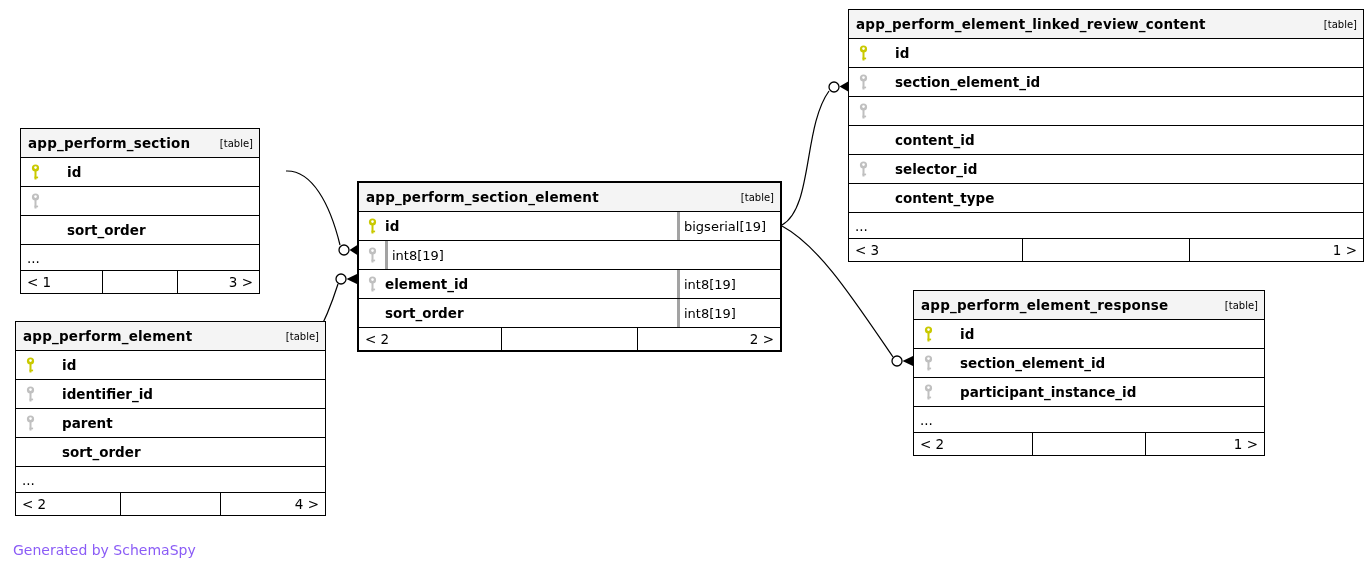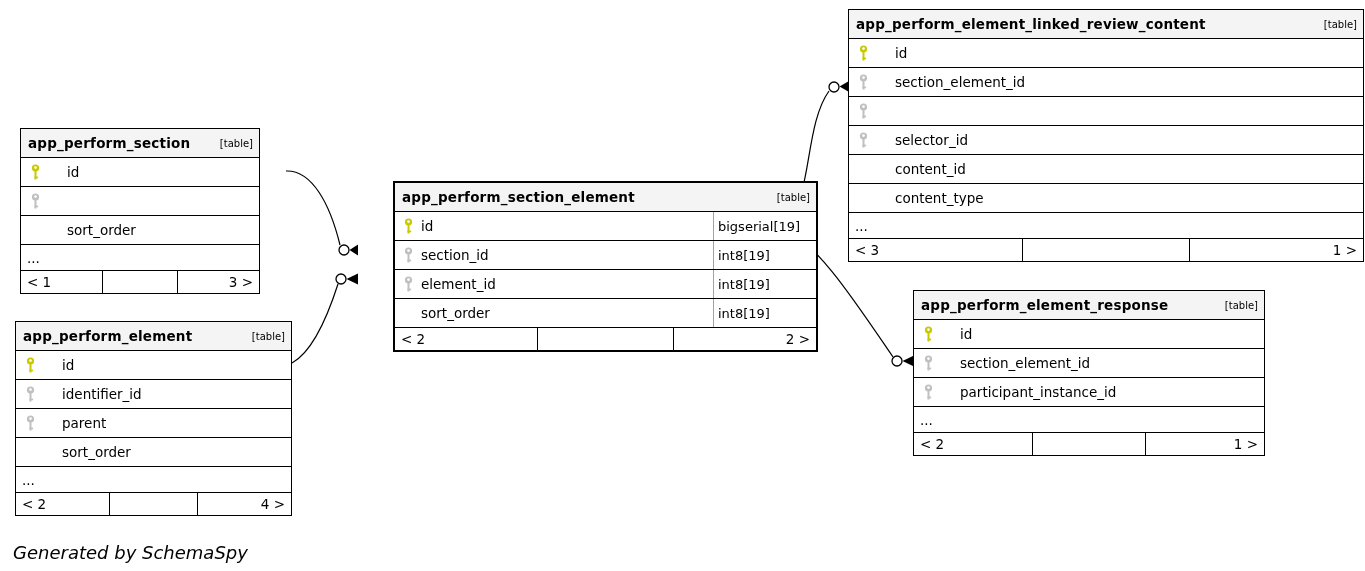--- a/index.html
+++ b/index.html
@@ -12,36 +12,36 @@
   .tbl { position:absolute; z-index:1; background:#fff; border:1px solid #000; font-size:13.5px; }
   .tbl.focus { border-width:2px; }
 
   .hdr { height:28px; display:flex; align-items:center; background:var(--header-bg,#f4f4f4); }
   .tname { font-weight:bold; padding-left:7px; letter-spacing:.2px; white-space:nowrap; }
   .ttag { margin-left:auto; padding-right:6px; font-size:10px; white-space:nowrap; }
 
   .row { height:29px; border-top:1px solid #000; display:flex; align-items:stretch; background:#fff; }
   .keycell { width:46px; display:flex; align-items:center; padding-left:10px; flex:none; }
   .focus .keycell { width:26px; padding-left:9px; }
-  .fname { flex:1; display:flex; align-items:center; white-space:nowrap; }
-  .ftype { width:103px; flex:none; border-left:1px solid #a3a3a3; display:flex; align-items:center; padding-left:4px; white-space:nowrap; font-size:13px; }
+  .fname { flex:1; display:flex; align-items:center; white-space:nowrap;font-weight:bold; }
+  .ftype { width:103px; flex:none; border-left:3px solid #a3a3a3; display:flex; align-items:center; padding-left:4px; white-space:nowrap; font-size:13px; }
 
   .keyicon { width:9px; height:17px; display:block; }
   .pk { color:var(--pk-key,#c9c900); }
   .fk { color:var(--fk-key,#c0c0c0); }
 
   .row.more { height:26px; align-items:center; padding-left:6px; }
 
   .foot { height:23px; border-top:1px solid #000; display:flex; align-items:stretch; }
   .fcell { flex:1; display:flex; align-items:center; white-space:nowrap; }
   .fcell + .fcell { border-left:1px solid #000; }
   .fcell.fl { padding-left:6px; }
   .fcell.fr { justify-content:flex-end; padding-right:6px; }
 
-  .caption { position:absolute; left:13px; top:542px; font-size:18px; color:#000000; z-index:1;font-style:italic; }
+  .caption { position:absolute; left:13px; top:542px; font-size:14px; color:#8b5cf6; z-index:1; }
 </style>
 </head>
 <body>
 
 <div id="stage">
 
   <svg id="edges" width="1365" height="571" viewBox="0 0 1365 571">
     <g fill="none" stroke="#000" stroke-width="1.2">
       <path d="M 286 171 C 312 170, 330 204, 340 245"></path>
       <path d="M 292 363 C 314 351, 329 312, 338 284"></path>
@@ -93,21 +93,21 @@
       <span class="fname">sort_order</span>
     </div>
     <div class="row more">...</div>
     <div class="foot">
       <span class="fcell fl">&lt; 1</span>
       <span class="fcell"></span>
       <span class="fcell fr">3 &gt;</span>
     </div>
   </div>
 
-  <div class="tbl" style="left:15px; top:321px; width:277px;">
+  <div class="tbl" style="left:15px; top:321px; width:311px;">
     <div class="hdr">
       <span class="tname">app_perform_element</span>
       <span class="ttag">[table]</span>
     </div>
     <div class="row">
       <span class="keycell">
           <svg class="keyicon pk" viewBox="0 0 9 17">
             <circle cx="4.5" cy="4" r="3.6" fill="currentColor"></circle>
             <circle cx="4.5" cy="3.6" r="1.3" fill="#fff"></circle>
             <rect x="3.5" y="7" width="2" height="8.5" fill="currentColor"></rect>
@@ -143,21 +143,21 @@
       <span class="fname">sort_order</span>
     </div>
     <div class="row more">...</div>
     <div class="foot">
       <span class="fcell fl">&lt; 2</span>
       <span class="fcell"></span>
       <span class="fcell fr">4 &gt;</span>
     </div>
   </div>
 
-  <div class="tbl focus" style="left:357px; top:181px; width:425px;margin-left:36px;">
+  <div class="tbl focus" style="left:357px; top:181px; width:425px;">
     <div class="hdr">
       <span class="tname">app_perform_section_element</span>
       <span class="ttag">[table]</span>
     </div>
     <div class="row">
       <span class="keycell">
           <svg class="keyicon pk" viewBox="0 0 9 17">
             <circle cx="4.5" cy="4" r="3.6" fill="currentColor"></circle>
             <circle cx="4.5" cy="3.6" r="1.3" fill="#fff"></circle>
             <rect x="3.5" y="7" width="2" height="8.5" fill="currentColor"></rect>
@@ -169,21 +169,20 @@
     </div>
     <div class="row">
       <span class="keycell">
           <svg class="keyicon fk" viewBox="0 0 9 17">
             <circle cx="4.5" cy="4" r="3.6" fill="currentColor"></circle>
             <circle cx="4.5" cy="3.6" r="1.3" fill="#fff"></circle>
             <rect x="3.5" y="7" width="2" height="8.5" fill="currentColor"></rect>
             <rect x="3.5" y="12.6" width="3.6" height="1.7" fill="currentColor"></rect>
           </svg>
         </span>
-      <span class="fname">section_id</span>
       <span class="ftype">int8[19]</span>
     </div>
     <div class="row">
       <span class="keycell">
           <svg class="keyicon fk" viewBox="0 0 9 17">
             <circle cx="4.5" cy="4" r="3.6" fill="currentColor"></circle>
             <circle cx="4.5" cy="3.6" r="1.3" fill="#fff"></circle>
             <rect x="3.5" y="7" width="2" height="8.5" fill="currentColor"></rect>
             <rect x="3.5" y="12.6" width="3.6" height="1.7" fill="currentColor"></rect>
           </svg>
@@ -234,36 +233,36 @@
       <span class="keycell">
           <svg class="keyicon fk" viewBox="0 0 9 17">
             <circle cx="4.5" cy="4" r="3.6" fill="currentColor"></circle>
             <circle cx="4.5" cy="3.6" r="1.3" fill="#fff"></circle>
             <rect x="3.5" y="7" width="2" height="8.5" fill="currentColor"></rect>
             <rect x="3.5" y="12.6" width="3.6" height="1.7" fill="currentColor"></rect>
           </svg>
         </span>
     </div>
     <div class="row">
+      <span class="keycell"></span>
+      <span class="fname">content_id</span>
+    </div>
+    <div class="row">
       <span class="keycell">
           <svg class="keyicon fk" viewBox="0 0 9 17">
             <circle cx="4.5" cy="4" r="3.6" fill="currentColor"></circle>
             <circle cx="4.5" cy="3.6" r="1.3" fill="#fff"></circle>
             <rect x="3.5" y="7" width="2" height="8.5" fill="currentColor"></rect>
             <rect x="3.5" y="12.6" width="3.6" height="1.7" fill="currentColor"></rect>
           </svg>
         </span>
       <span class="fname">selector_id</span>
     </div>
     <div class="row">
       <span class="keycell"></span>
-      <span class="fname">content_id</span>
-    </div>
-    <div class="row">
-      <span class="keycell"></span>
       <span class="fname">content_type</span>
     </div>
     <div class="row more">...</div>
     <div class="foot">
       <span class="fcell fl">&lt; 3</span>
       <span class="fcell"></span>
       <span class="fcell fr">1 &gt;</span>
     </div>
   </div>
 

